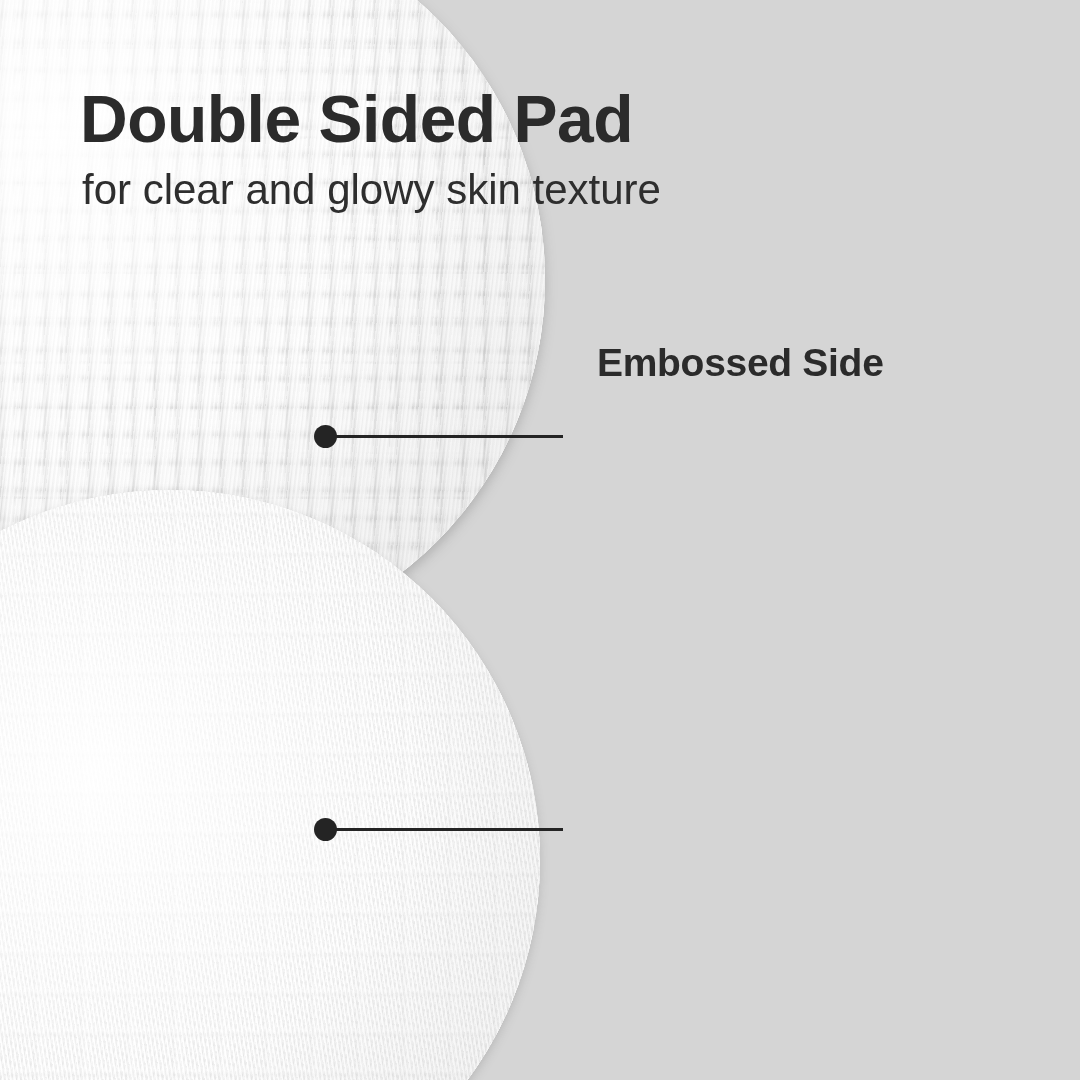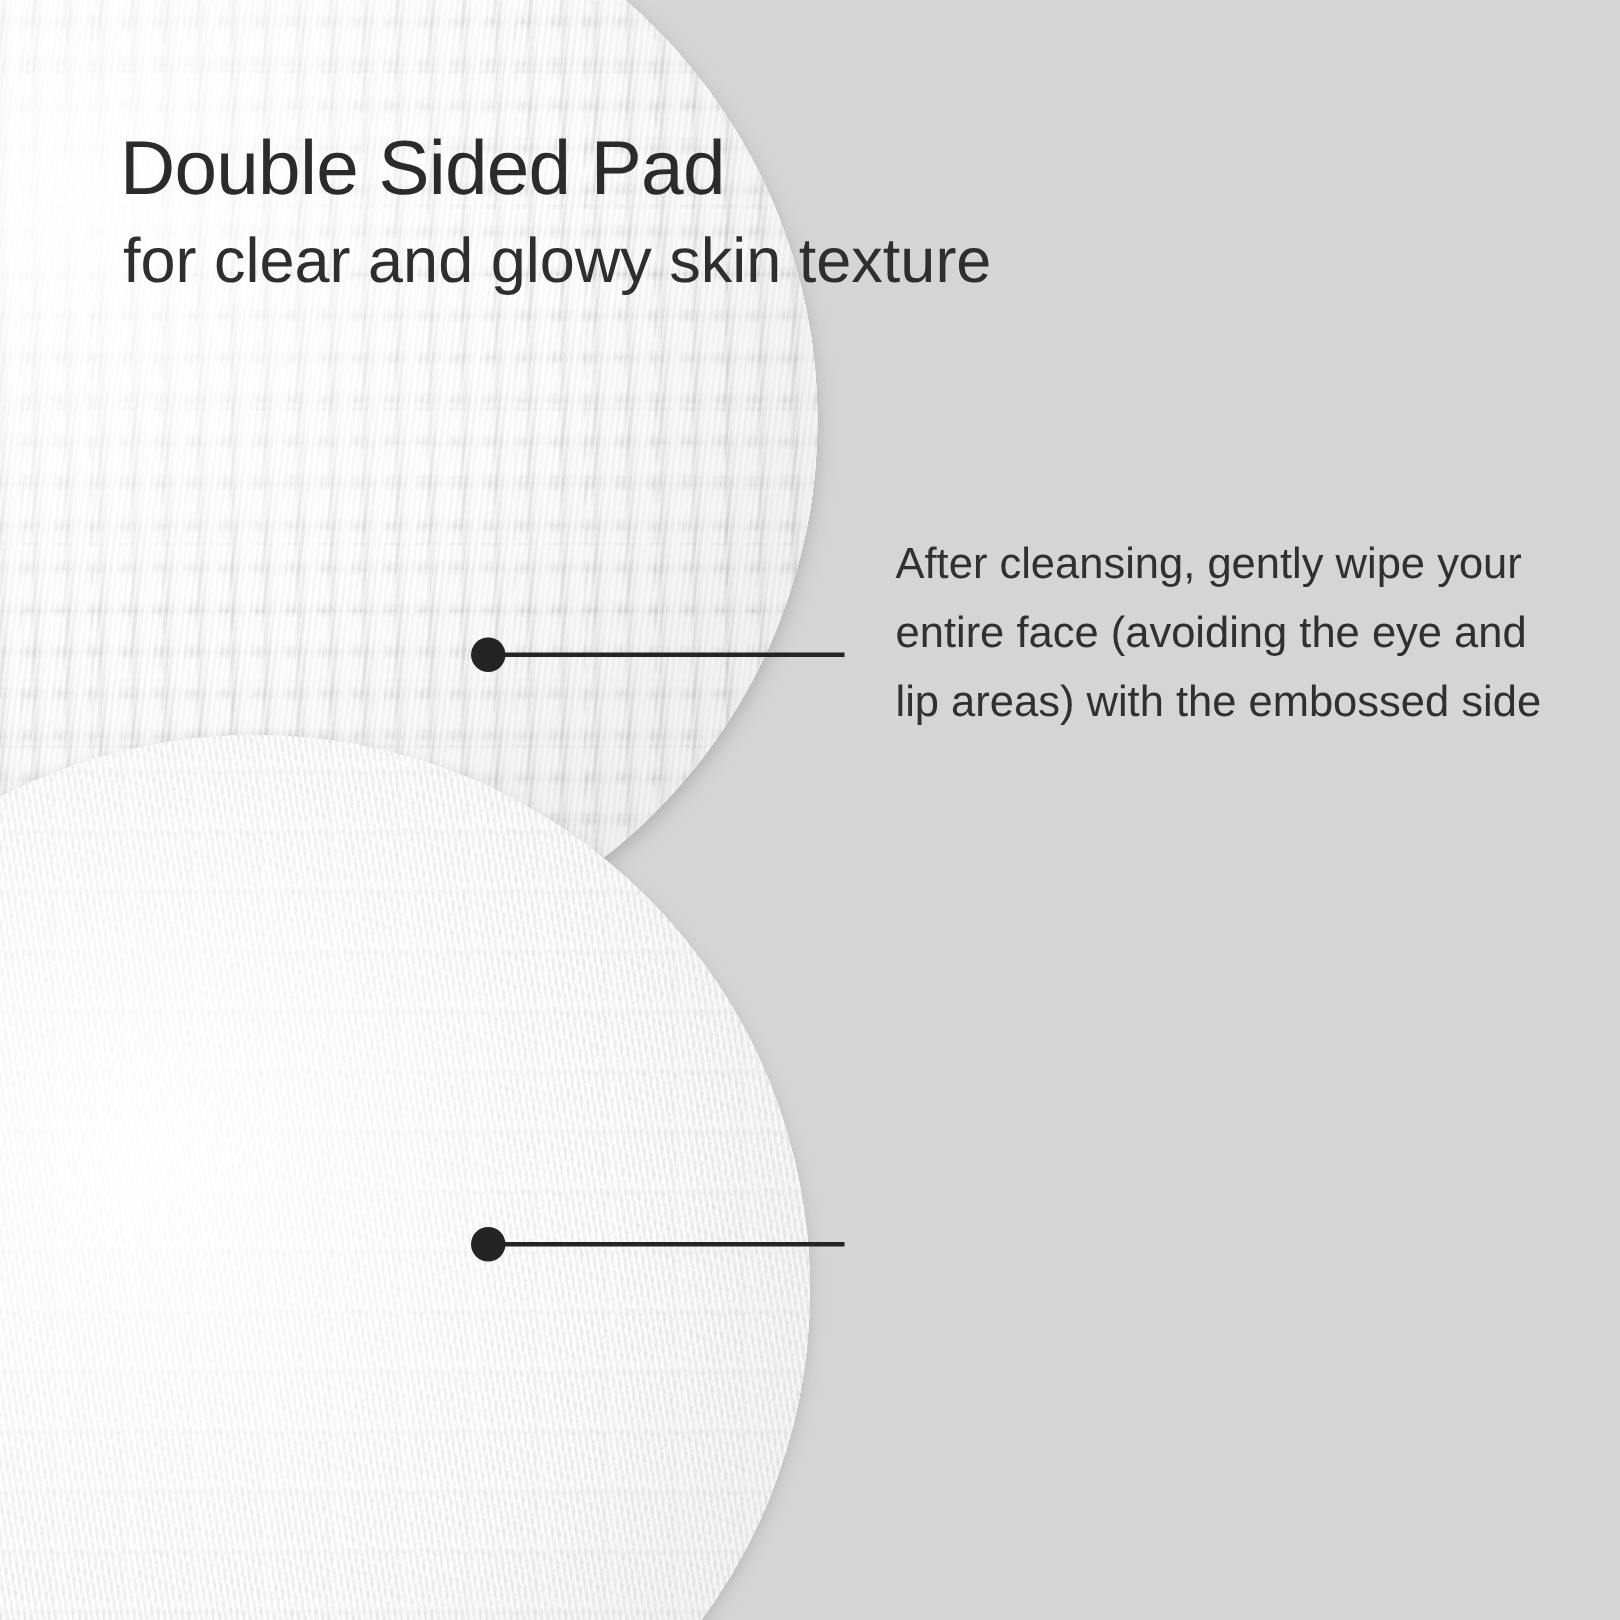--- a/index.html
+++ b/index.html
@@ -162,22 +162,22 @@
 
   
   #header-block {
     position: absolute;
     left: 80px;
     top: 84px;
     width: 900px;
   }
   #main-title {
     margin: 0;
-    font-size: 51px;
-    font-weight: normal;
+    font-size: 66px;
+    font-weight: bold;
     letter-spacing: -0.5px;
     line-height: 1.08;
     color: #2b2b2b;
   }
   #main-subtitle {
     margin: 12px 0 0 2px;
     font-size: 42px;
     font-weight: normal;
     line-height: 1.1;
     color: #2e2e2e;
@@ -253,21 +253,21 @@
   <div id="header-block">
     <h1 id="main-title">Double Sided Pad</h1>
     <p id="main-subtitle">for clear and glowy skin texture</p>
   </div>
 
   <div class="callout-marker" id="callout-1-marker">
     <span class="callout-dot"></span>
     <span class="callout-line"></span>
   </div>
   <div class="callout-text" id="callout-1-text">
-    <p class="callout-body">After cleansing, gently wipe your entire face (avoiding the eye and lip areas) with the embossed side</p>
+    <h2 class="callout-heading">Embossed Side</h2>
   </div>
 
   <div class="callout-marker" id="callout-2-marker">
     <span class="callout-dot"></span>
     <span class="callout-line"></span>
   </div>
 
 </div>
 
 </body></html>

